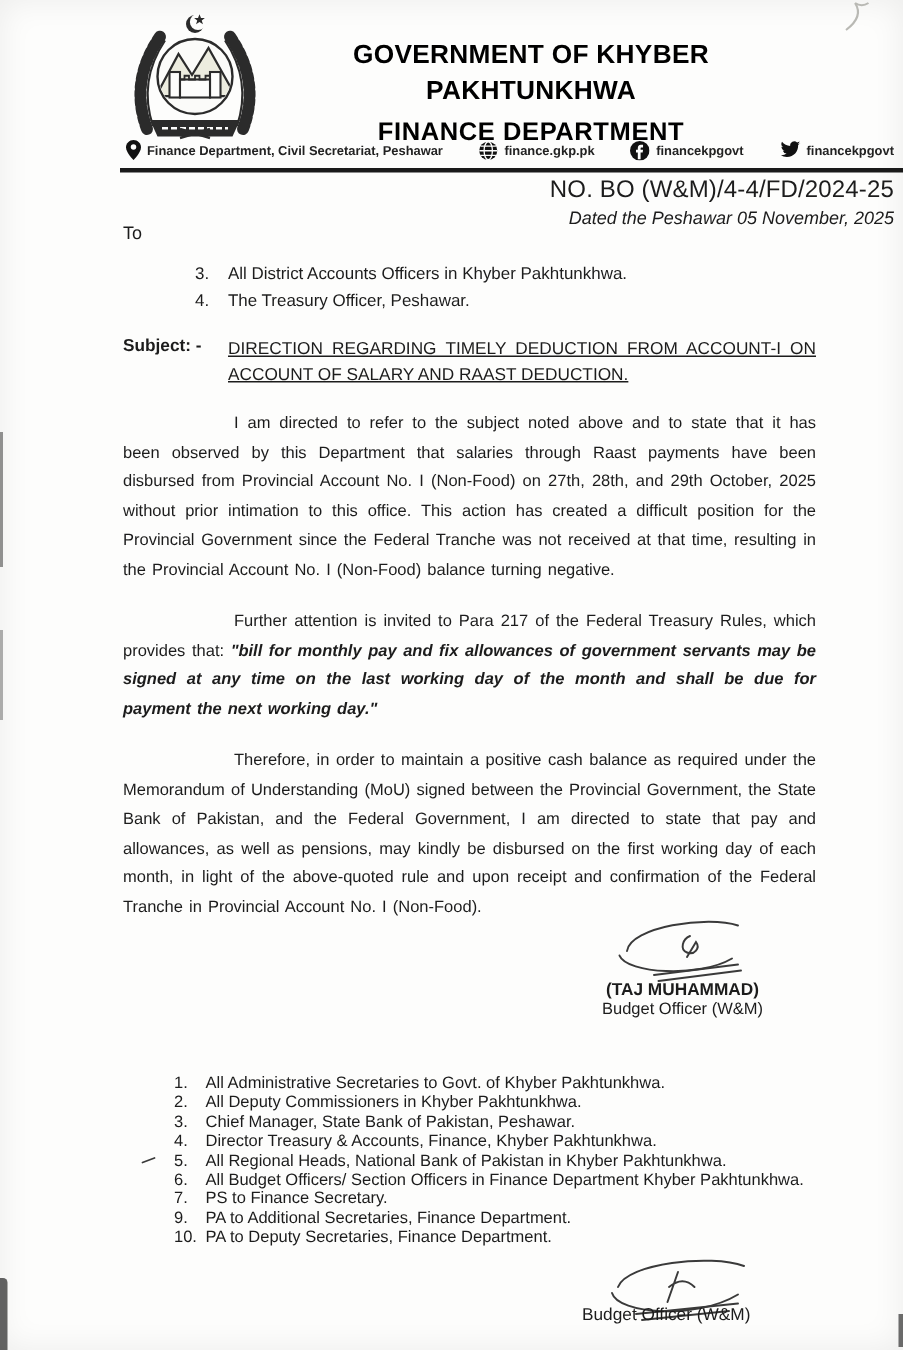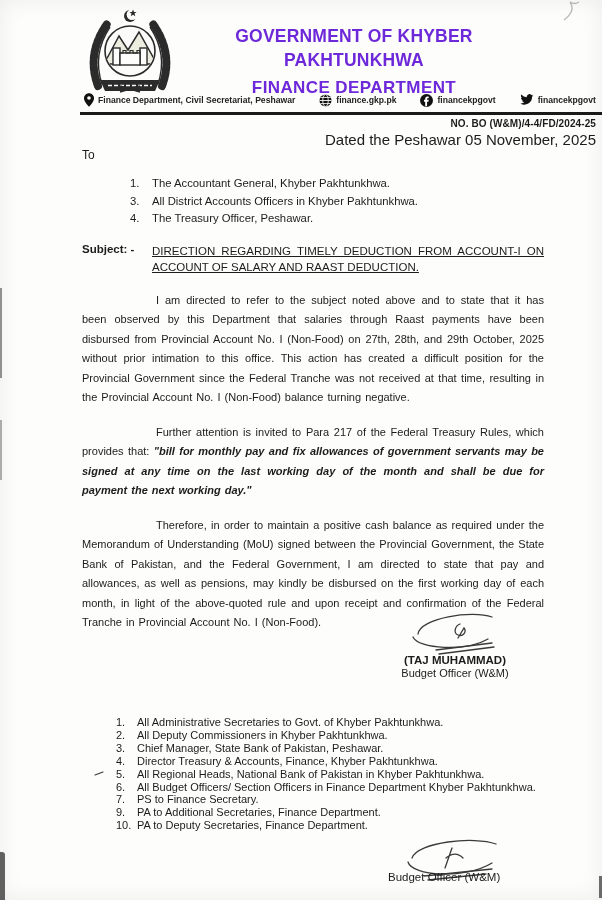--- a/index.html
+++ b/index.html
@@ -11,35 +11,35 @@
     height: 900px;
     background: #fdfdfc;
     color: #1c1c1c;
     overflow: hidden;
     box-shadow: inset 0 0 22px rgba(0,0,0,0.07);
   }
   
   .emblem { position: absolute; left: 82px; top: 6px; }
   .header-titles {
     position: absolute; left: 168px; top: 24px; width: 372px;
-    text-align: center; font-weight: bold; color: #6d28d9;
+    text-align: center; font-weight: bold; color: #000000;
   }
   .title-1 { font-size: 17.5px; letter-spacing: 0.2px; line-height: 24px; }
   .title-2 { font-size: 17px; letter-spacing: 0.4px; line-height: 24px; margin-top: 4px; }
   .contact-bar {
     position: absolute; left: 84px; top: 93px; width: 512px;
     display: flex; align-items: center; gap: 24px;
     font-size: 8.6px; font-weight: bold; color: #222; white-space: nowrap;
   }
   .contact-item { display: flex; align-items: center; gap: 4px; }
   .header-rule { position: absolute; left: 80px; top: 112px; width: 522px; height: 3px; background: #1a1a1a; }
   
   .ref-block { position: absolute; right: 6px; top: 118px; text-align: right; }
-  .ref-number { font-size: 10px; font-weight: bold; letter-spacing: 0.1px; }
-  .ref-date { font-size: 15px; margin-top: 2px; }
+  .ref-number { font-size: 16px; font-weight: normal; letter-spacing: 0.1px; }
+  .ref-date { font-size: 12px; font-style: italic; margin-top: 2px; }
   
   .letter { position: absolute; left: 82px; top: 148px; width: 462px; font-size: 11px; }
   .to-label { font-size: 12px; }
   .recipients { margin: 13px 0 0 48px; font-size: 11.3px; line-height: 17.5px; }
   .rec-row .num { display: inline-block; width: 22px; }
   .subject-row { display: flex; margin-top: 15px; }
   .subject-label { width: 70px; font-size: 11.5px; flex: none; font-weight: bold; }
   .subject-text { flex: 1; font-size: 11.5px; font-weight: normal; line-height: 16.5px; }
   .subject-text .line1 { text-decoration: underline; text-align: justify; text-align-last: justify; }
   .subject-text .line2 { text-decoration: underline; display: inline-block; }
@@ -144,21 +144,20 @@
 
   <div class="ref-block">
     <div class="ref-number">NO. BO (W&amp;M)/4-4/FD/2024-25</div>
     <div class="ref-date">Dated the Peshawar 05 November, 2025</div>
   </div>
 
   <div class="letter">
     <div class="to-label">To</div>
 
     <div class="recipients">
-      <div class="rec-row"><span class="num">1.</span><span>The Accountant General, Khyber Pakhtunkhwa.</span></div>
       <div class="rec-row"><span class="num">3.</span><span>All District Accounts Officers in Khyber Pakhtunkhwa.</span></div>
       <div class="rec-row"><span class="num">4.</span><span>The Treasury Officer, Peshawar.</span></div>
     </div>
 
     <div class="subject-row">
       <div class="subject-label">Subject: -</div>
       <div class="subject-text">
         <div class="line1">DIRECTION REGARDING TIMELY DEDUCTION FROM ACCOUNT-I ON</div>
         <span class="line2">ACCOUNT OF SALARY AND RAAST DEDUCTION.</span>
       </div>

